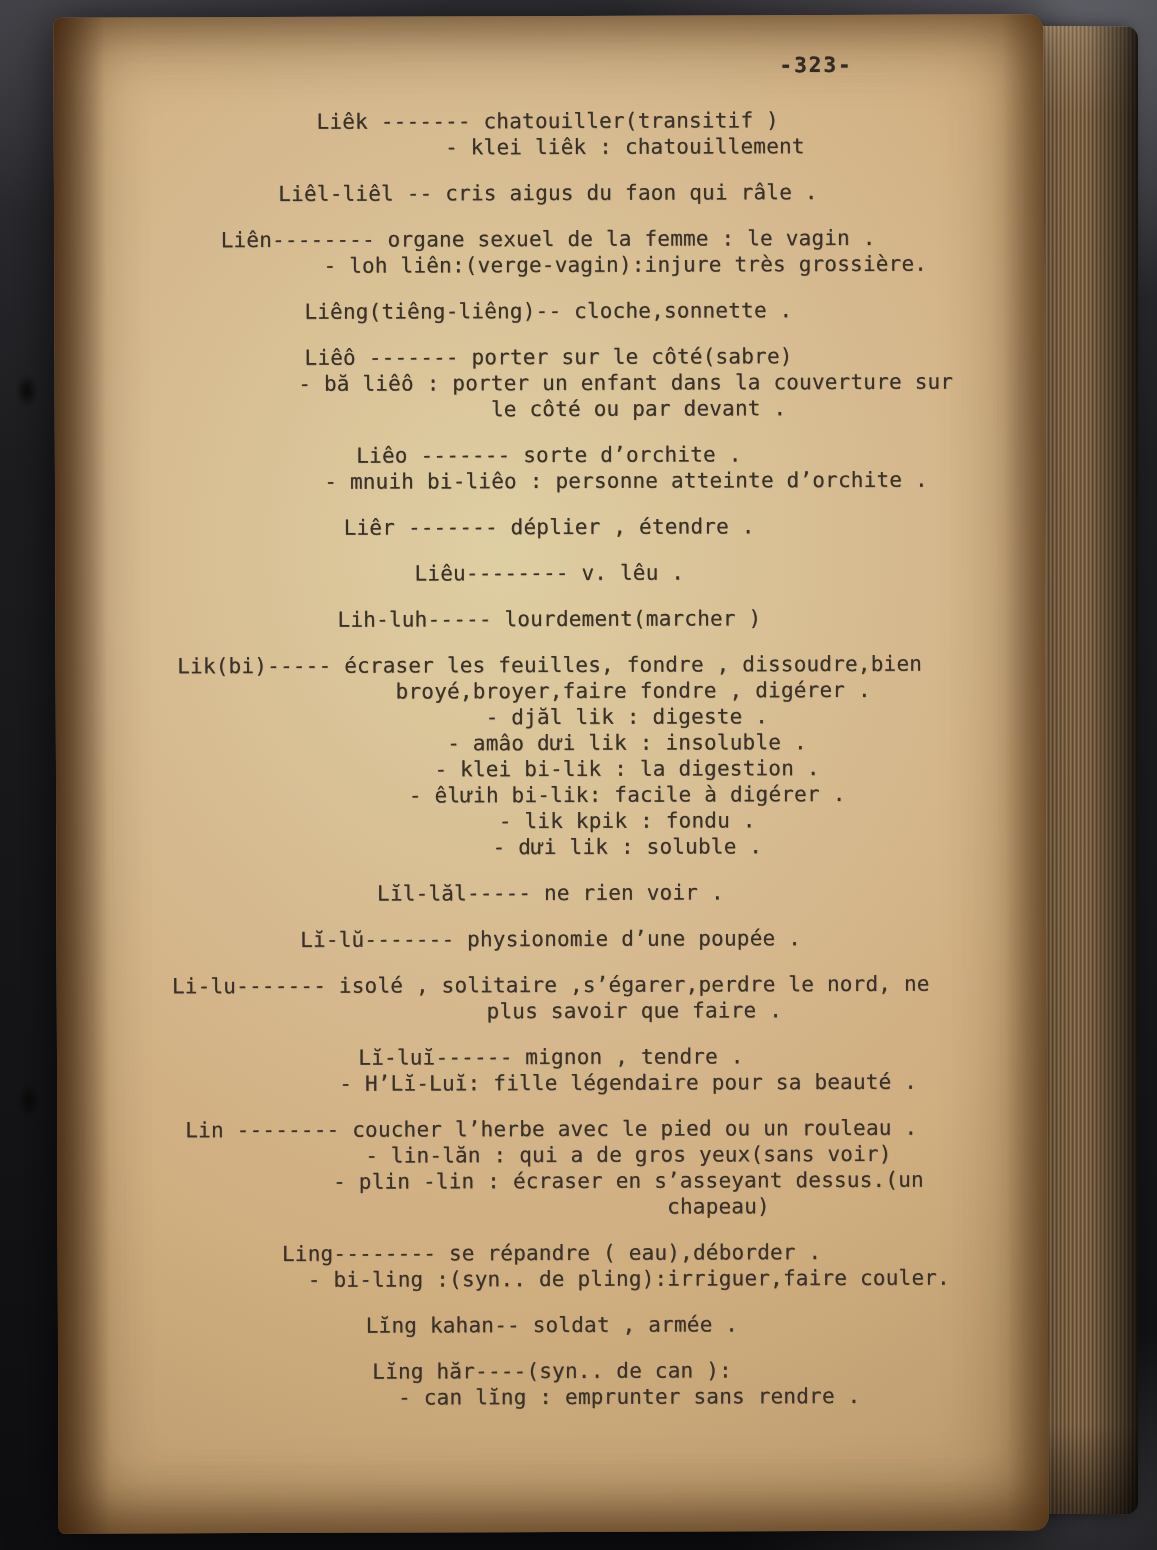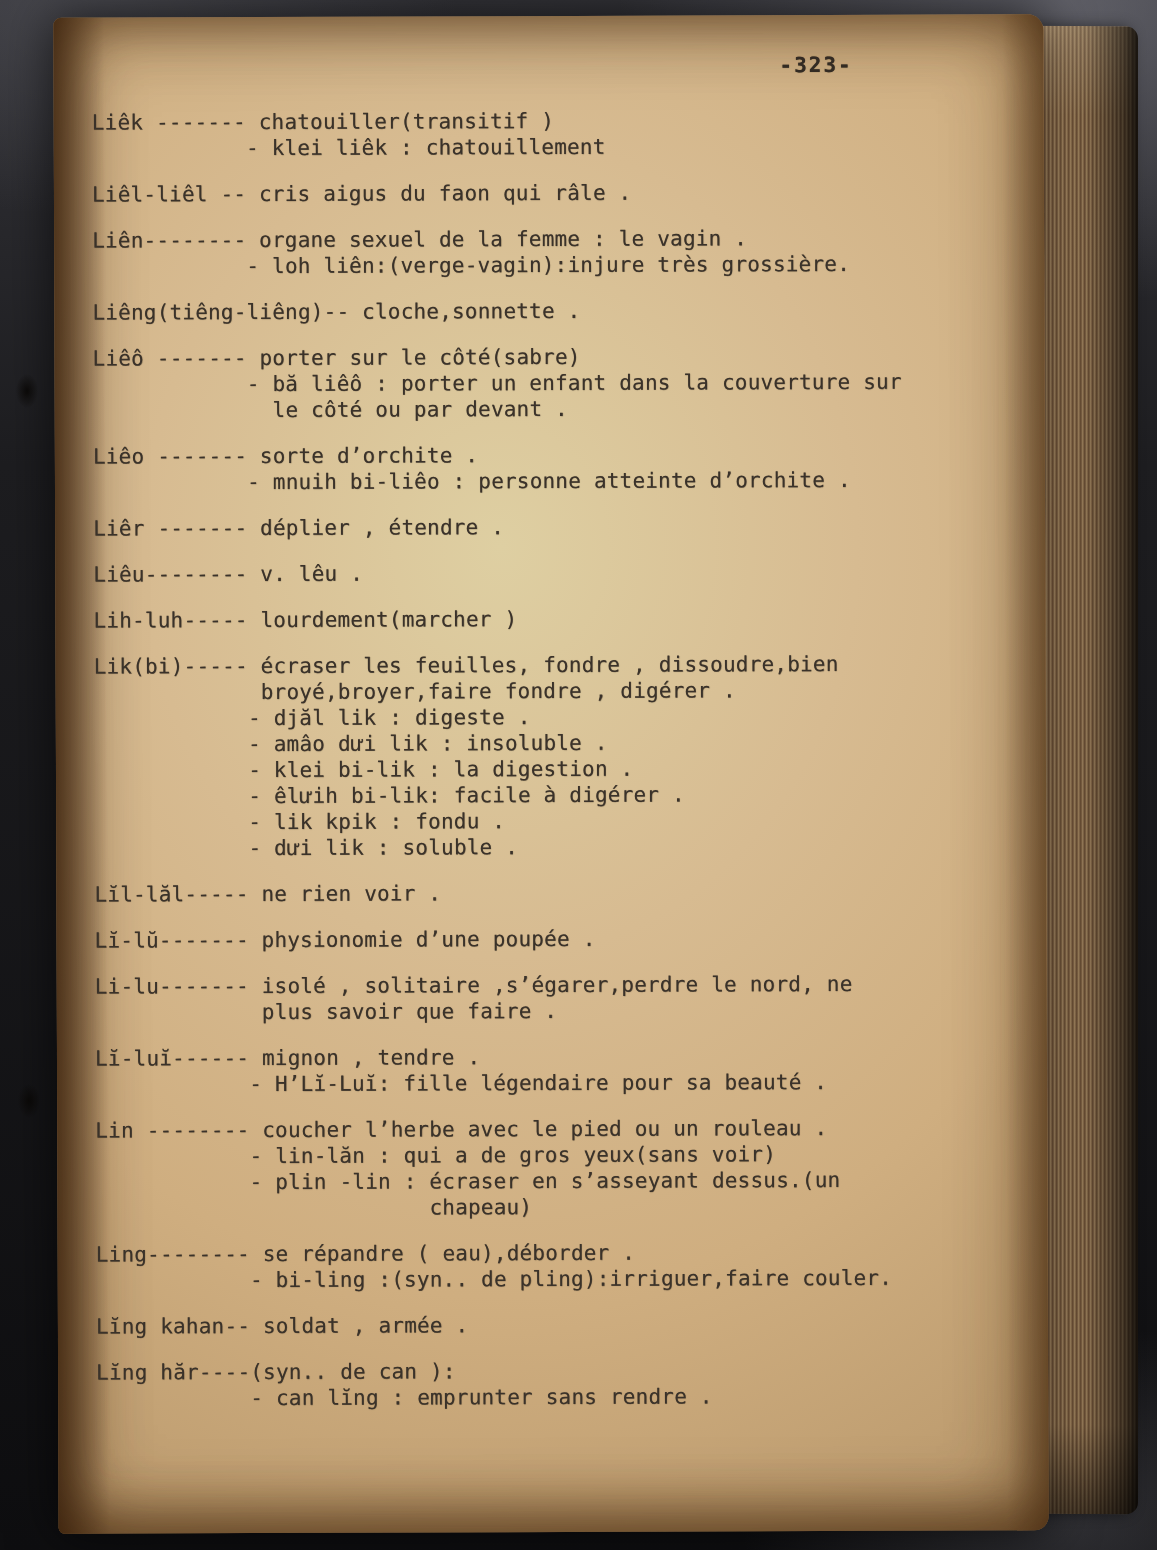--- a/index.html
+++ b/index.html
@@ -1,18 +1,19 @@
 <!DOCTYPE html>
 <html><head>
 <meta charset="utf-8">
 <style>
   html,body{margin:0;padding:0;background:#0a0a0c;}
   .scene{
     position:relative;width:1157px;height:1550px;overflow:hidden;
     font-family:"DejaVu Sans Mono","Liberation Mono",monospace;
+    text-align:center;
   }
   .desk{
     position:absolute;inset:0;
     background:
       radial-gradient(55% 28% at 92% 0%, rgba(130,130,140,0.55), rgba(0,0,0,0) 70%),
       radial-gradient(45% 20% at 8% 0%, rgba(95,95,102,0.45), rgba(0,0,0,0) 70%),
       radial-gradient(40% 18% at 92% 98%, rgba(110,110,118,0.35), rgba(0,0,0,0) 70%),
       linear-gradient(180deg,#333338 0%,#1d1d20 30%,#0e0e10 100%);
   }
   .fore-edge{

